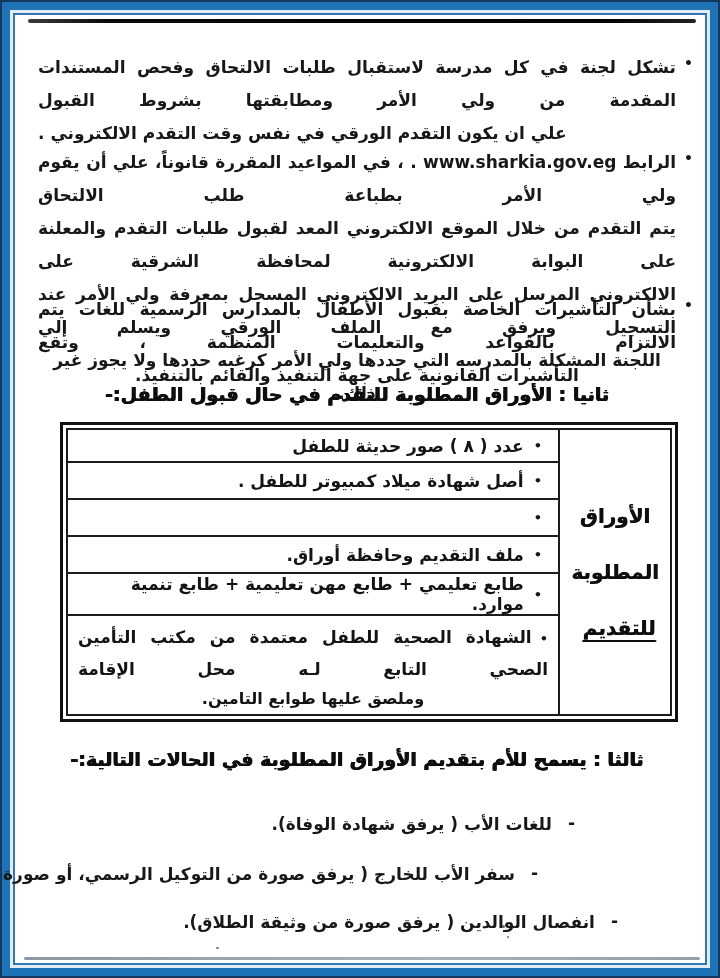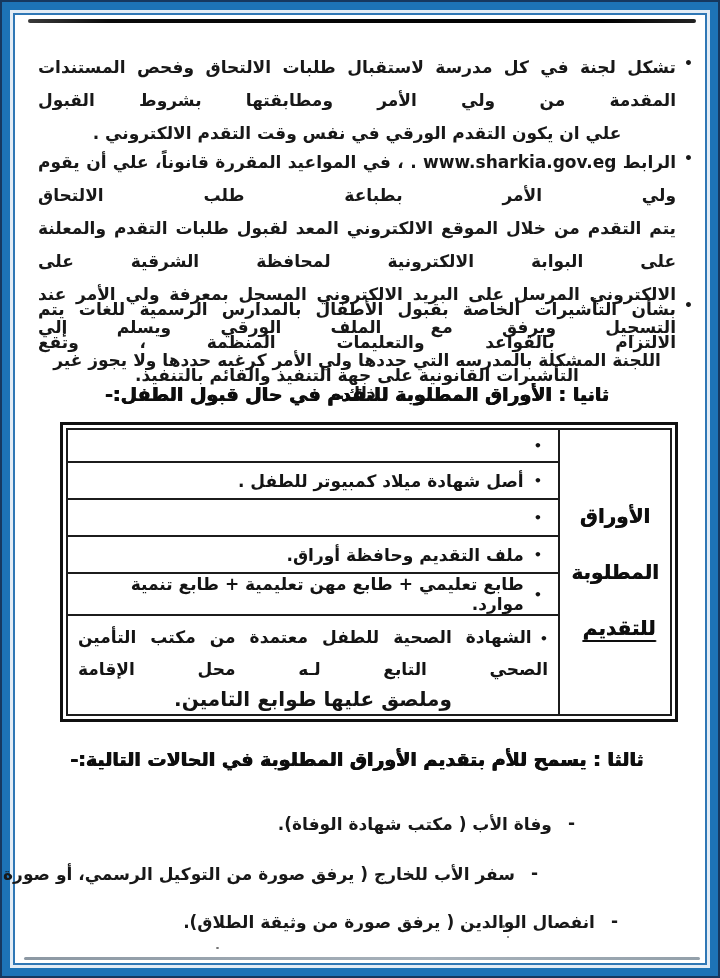--- a/index.html
+++ b/index.html
@@ -33,21 +33,21 @@
   
   .para {
     position: absolute; right: 44px; left: 38px;
     direction: rtl; font-weight: bold; font-size: 17px; line-height: 33px;
     letter-spacing: 0; color: #181818;
   }
   .para .bullet-mark {
     position: absolute; right: -17px; top: 5px; font-size: 14px; line-height: 1;
   }
   .jline { text-align: justify; text-align-last: justify; text-justify: inter-word; }
-  .rline { text-align: center; }
+  .rline { text-align: left; }
   .cline { text-align: center; }
 
   .heading {
     position: absolute; right: 44px; left: 38px;
     direction: rtl; text-align: center;
     font-size: 19px; font-weight: bold;
     color: #0e0e0e;
     text-shadow: 0.6px 0 0 #0e0e0e, -0.3px 0 0 #0e0e0e;
   }
 
@@ -63,21 +63,21 @@
   .trow {
     border-bottom: 2px solid #1c1c1c;
     display: flex; align-items: center; gap: 10px;
     padding: 0 16px 0 8px;
     font-weight: bold; font-size: 17px;
   }
   .trow .tbullet { font-size: 13px; line-height: 1; }
   .trow-last { border-bottom: none; flex: 1; display: block; padding: 6px 10px 0 10px; line-height: 30px; }
   .trow-last .l1 { text-align: justify; text-align-last: justify; font-weight: bold; font-size: 17px; }
   .trow-last .l1 .tbullet { font-size: 13px; padding-left: 8px; }
-  .trow-last .l2 { text-align: center; font-weight: bold; font-size: 20px; }
+  .trow-last .l2 { text-align: center; font-weight: bold; font-size: 16px; }
   .label-cell {
     width: 112px; border-left: 2px solid #1c1c1c;
     display: flex; flex-direction: column; align-items: center; justify-content: center;
     gap: 32px; direction: rtl;
     font-size: 20px; font-weight: bold; color: #0e0e0e;
     text-shadow: 0.5px 0 0 #0e0e0e;
   }
   .label-cell .underlined { text-decoration: underline; text-decoration-thickness: 2px; text-underline-offset: 5px; margin-left: 8px; }
 
   
@@ -123,20 +123,21 @@
     <div class="jline">بشأن التأشيرات الخاصة بقبول الأطفال بالمدارس الرسمية للغات يتم الالتزام بالقواعد والتعليمات المنظمة ، وتقع</div>
     <div class="cline">التأشيرات القانونية على جهة التنفيذ والقائم بالتنفيذ.</div>
   </div>
 
   <div class="heading" style="top:383px;">ثانيا :  الأوراق المطلوبة للتقدم في حال قبول الطفل:-</div>
 
   <div class="doctable">
     <div class="table-rows">
       <div class="trow" style="height:38px;">
         <span class="tbullet">•</span>
+        <span>عدد ( ٨ ) صور حديثة للطفل</span>
       </div>
       <div class="trow" style="height:42px;">
         <span class="tbullet">•</span>
         <span>أصل شهادة ميلاد كمبيوتر للطفل .</span>
       </div>
       <div class="trow" style="height:42px;">
         <span class="tbullet">•</span>
       </div>
       <div class="trow" style="height:42px;">
         <span class="tbullet">•</span>
@@ -157,21 +158,21 @@
       <span>الأوراق</span>
       <span>المطلوبة</span>
       <span class="underlined">للتقديم</span>
     </div>
   </div>
 
   <div class="heading" style="top:748px;">ثالثا :  يسمح للأم بتقديم الأوراق المطلوبة في الحالات التالية:-</div>
 
   <div class="case-item" style="top:814px; right:145px;">
     <span class="dash-mark">-</span>
-    <span><span>وفاة الأب ( مكتب شهادة الوفاة).</span><span class="u-word"></span><span></span></span>
+    <span><span>للغات الأب ( يرفق شهادة الوفاة).</span><span class="u-word"></span><span></span></span>
   </div>
 
   <div class="case-item" style="top:864px; right:182px;">
     <span class="dash-mark">-</span>
     <span><span>سفر الأب للخارج ( يرفق صورة من التوكيل الرسمي، </span><span class="u-word">أو</span><span> صورة من جواز السفر ).</span></span>
   </div>
 
   <div class="case-item" style="top:912px; right:102px;">
     <span class="dash-mark">-</span>
     <span><span>انفصال الوالدين ( يرفق صورة من وثيقة الطلاق).</span><span class="u-word"></span><span></span></span>

